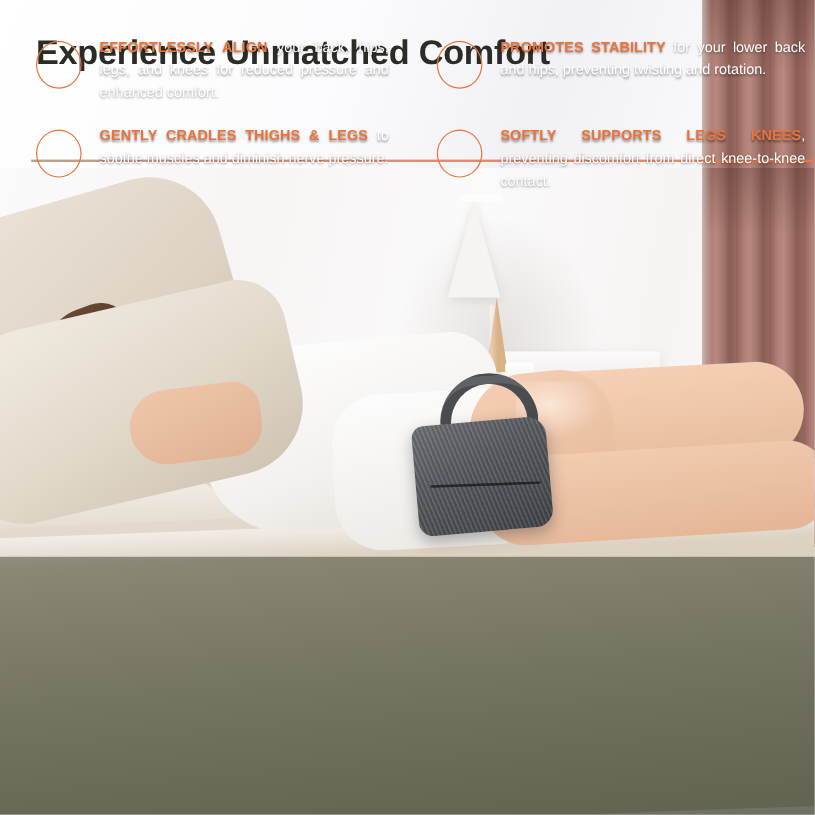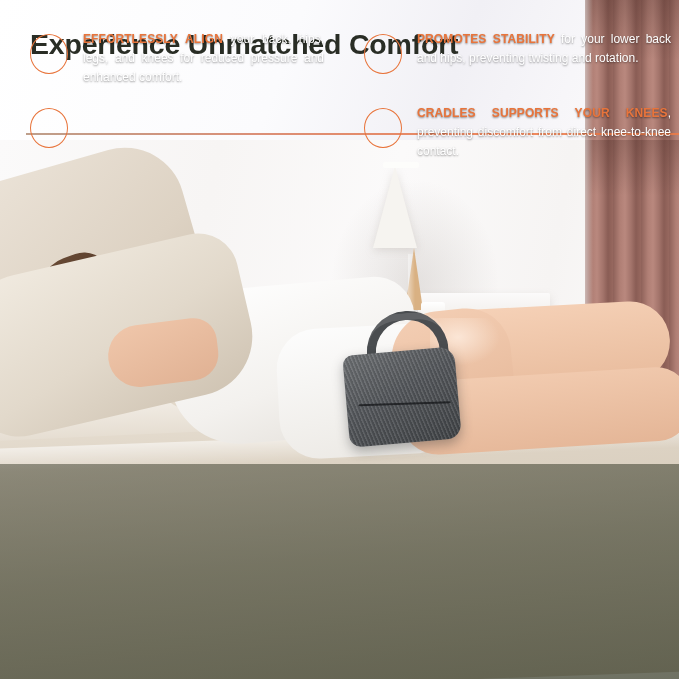--- a/index.html
+++ b/index.html
@@ -414,24 +414,27 @@
 
     <div class="feature col-right">
       <div class="feat-bullet"></div>
       <div class="feat-text">
         <span class="hl">PROMOTES STABILITY</span><span> for your lower back and hips, preventing twisting and rotation.</span>
       </div>
     </div>
 
     <div class="feature col-left">
       <div class="feat-bullet"></div>
+      <div class="feat-text">
+        <span class="hl">GENTLY CRADLES THIGHS &amp; LEGS</span><span> to soothe muscles and diminish nerve pressure.</span>
+      </div>
     </div>
 
     <div class="feature col-right">
       <div class="feat-bullet"></div>
       <div class="feat-text">
-        <span class="hl">CRADLES SUPPORTS YOUR KNEES</span><span>, preventing discomfort from direct knee-to-knee contact.</span>
+        <span class="hl">SOFTLY SUPPORTS LEGS KNEES</span><span>, preventing discomfort from direct knee-to-knee contact.</span>
       </div>
     </div>
 
   </div>
 
 </div>
 
 </body></html>

